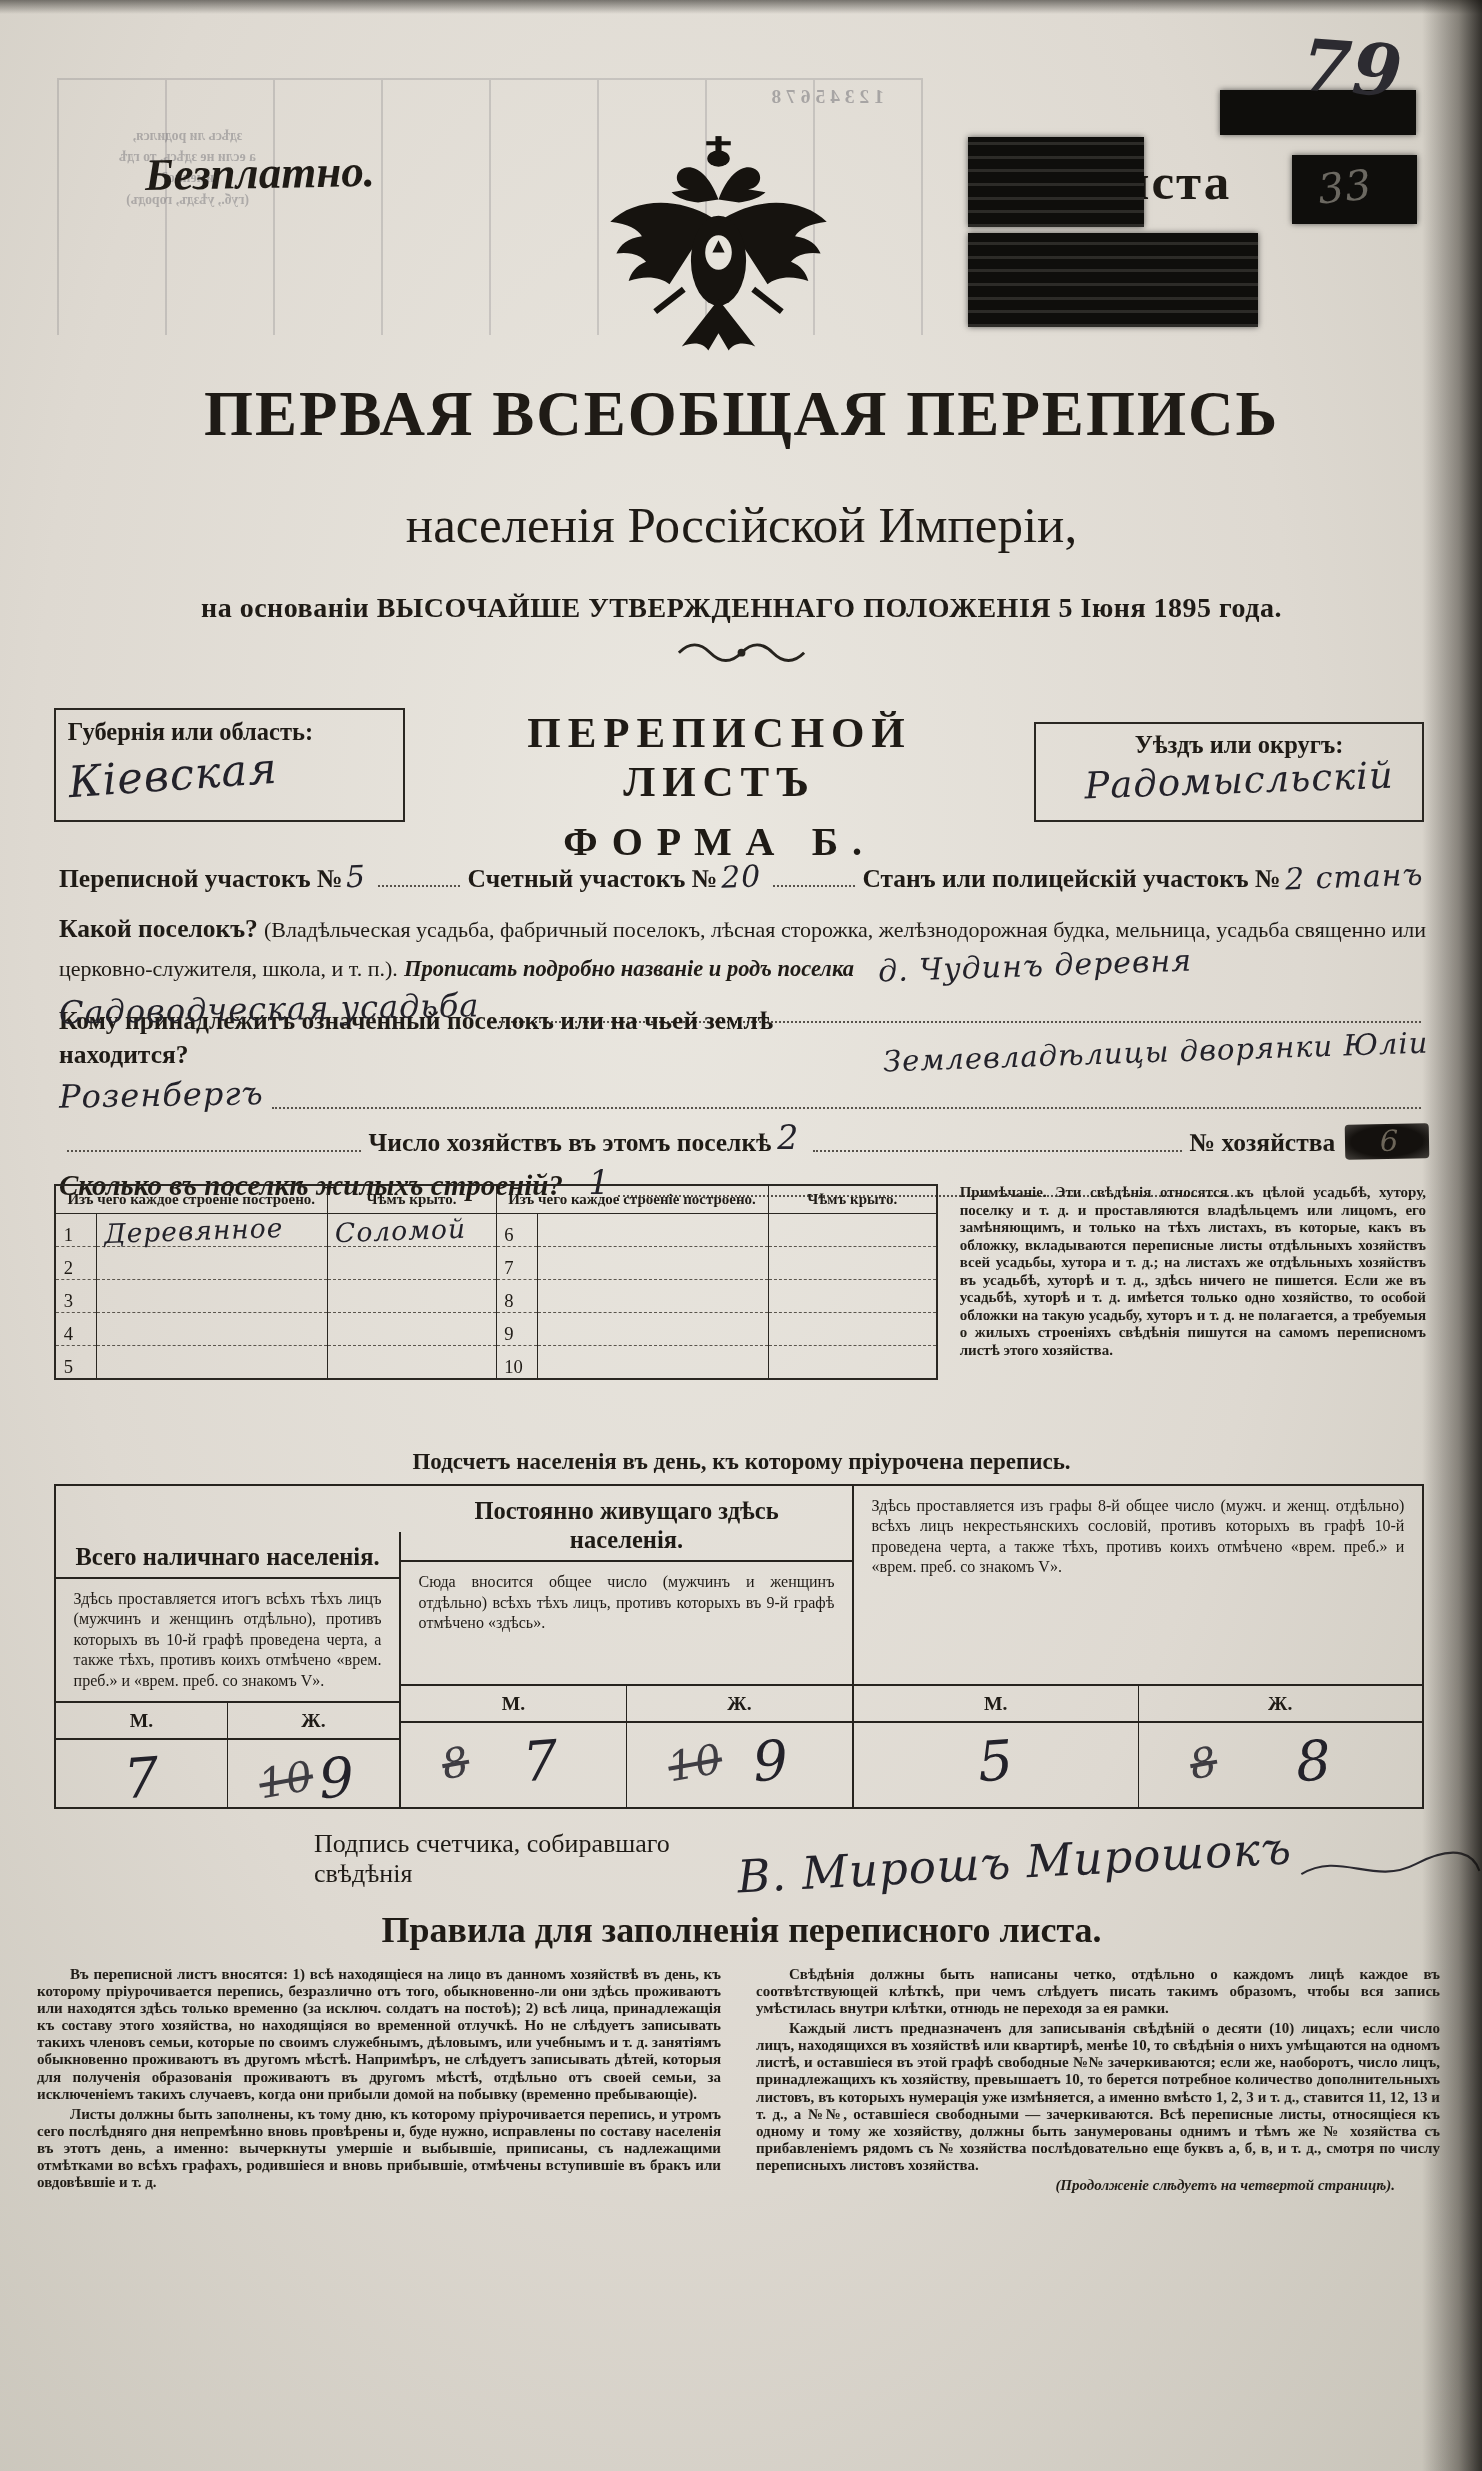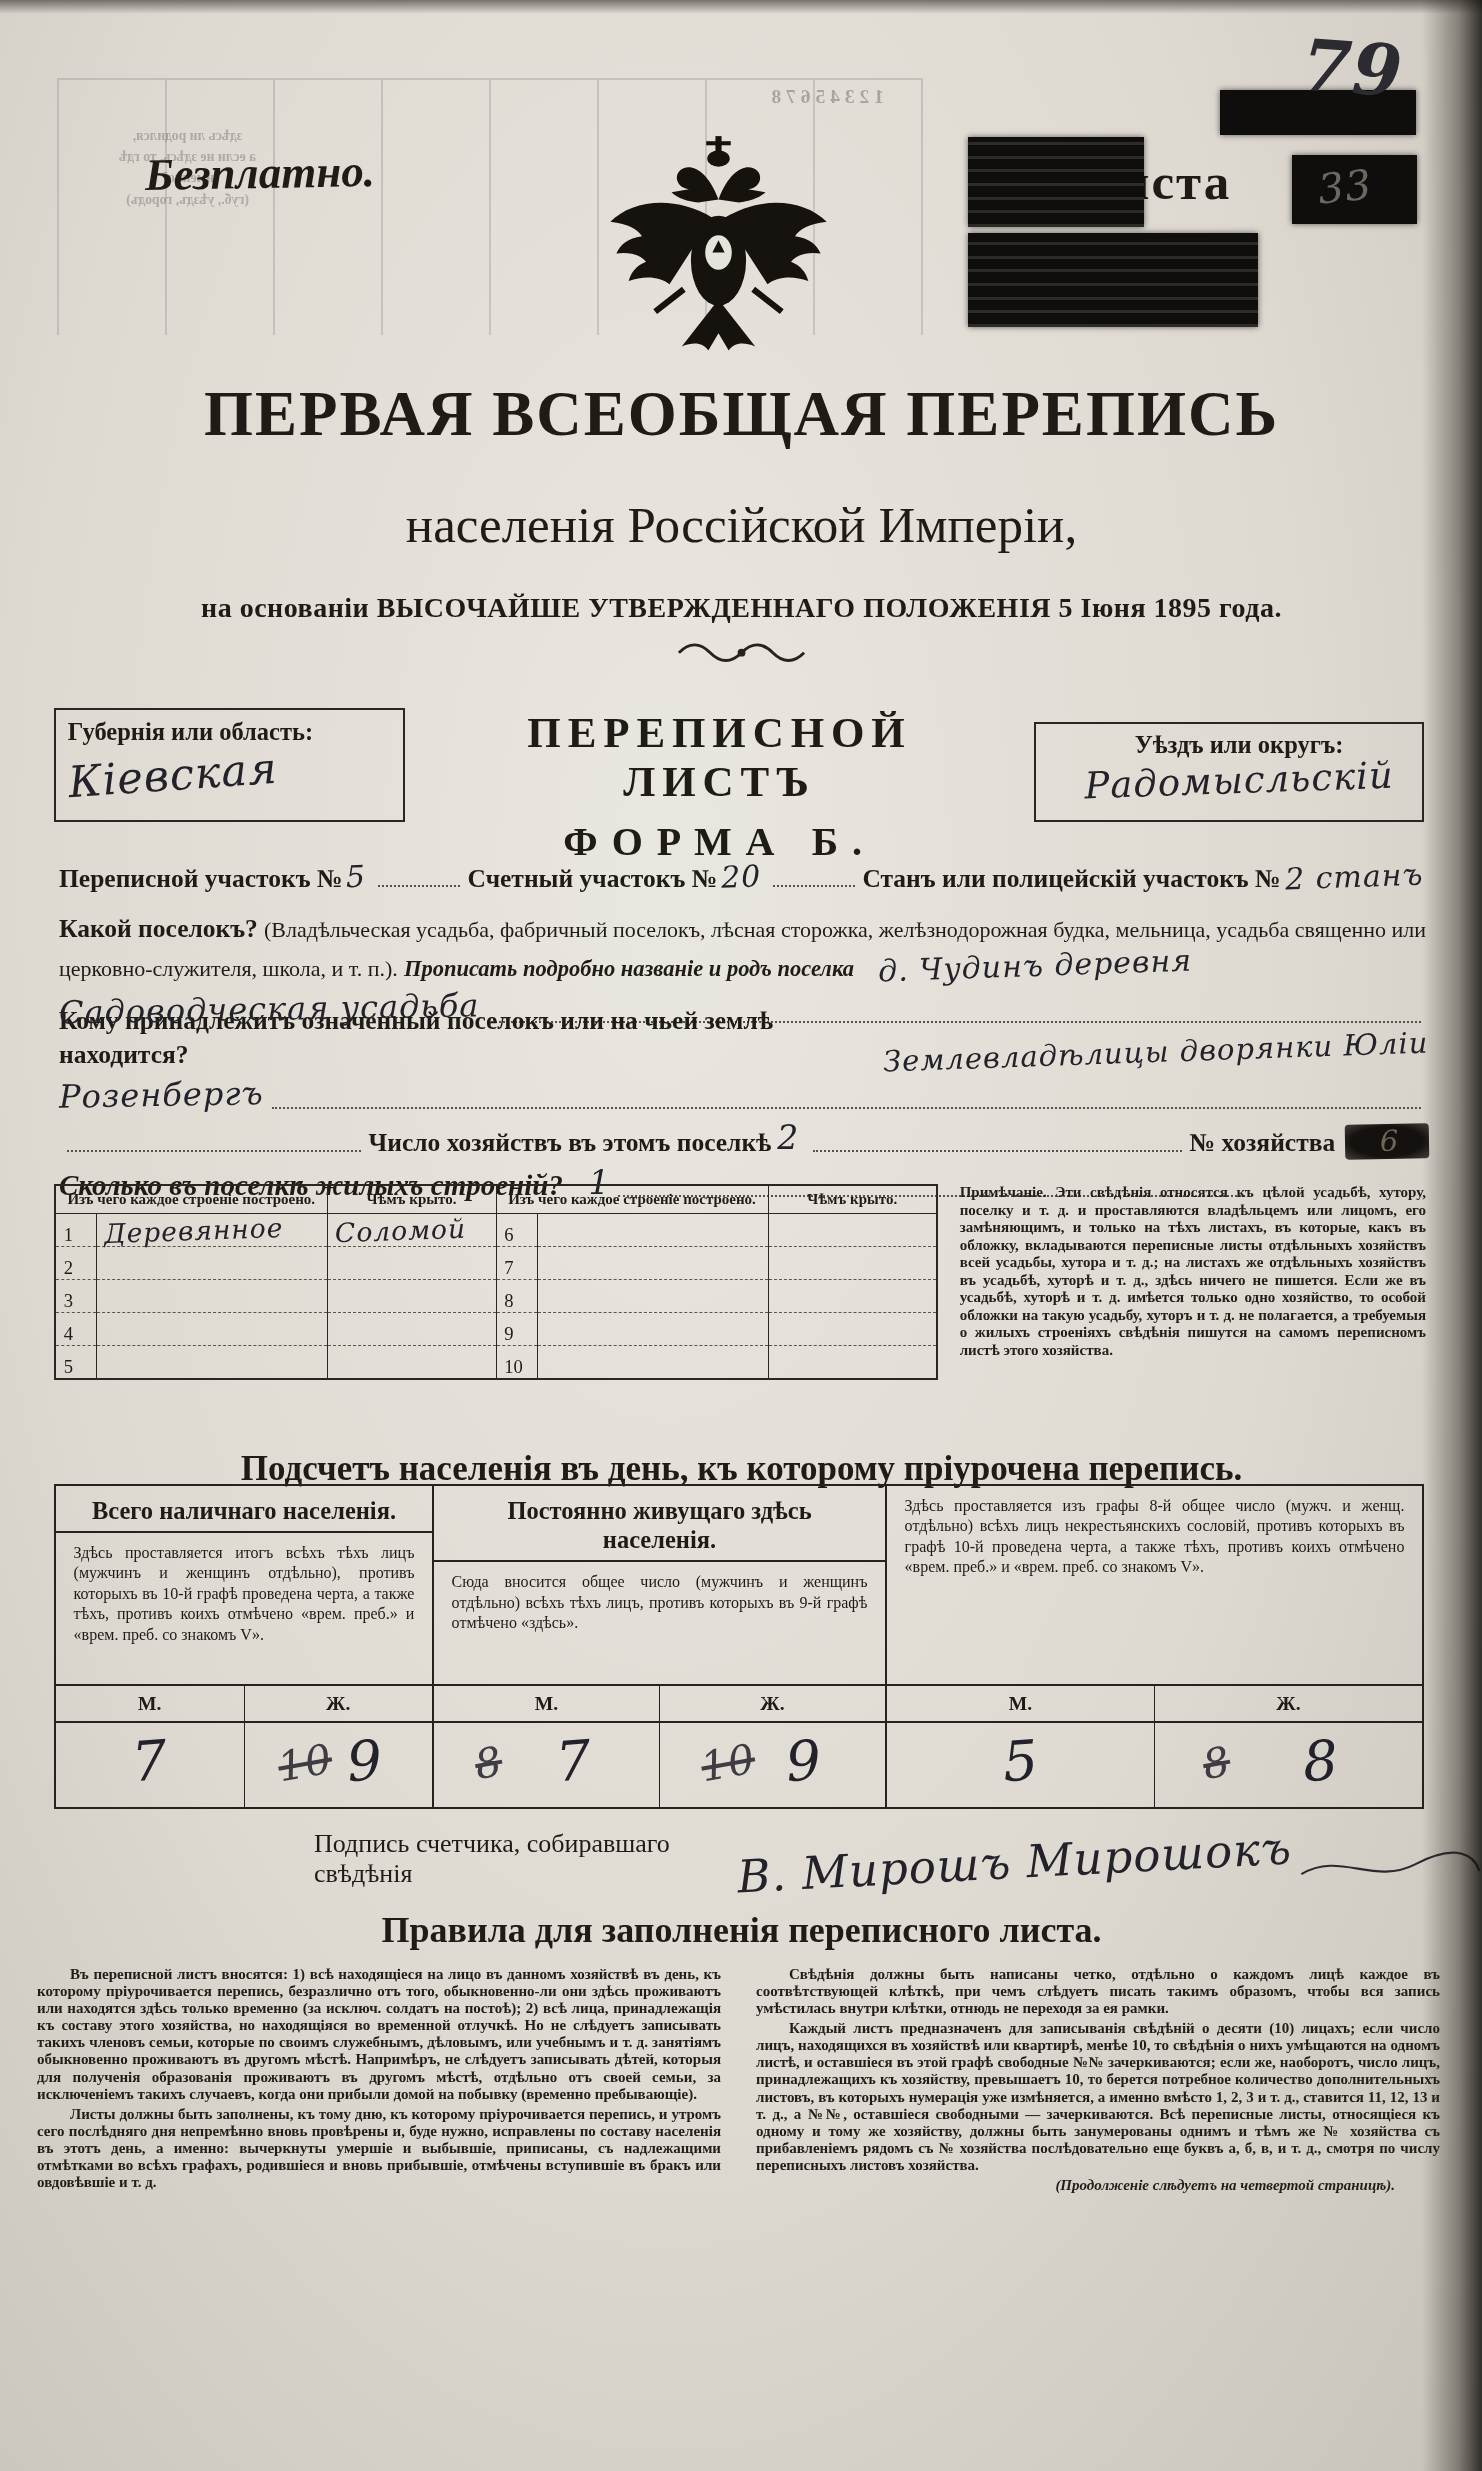--- a/index.html
+++ b/index.html
@@ -103,24 +103,24 @@
   .btable{border-collapse:collapse;border:2.5px solid #2a2722;width:882px;table-layout:fixed;}
   .btable th{border:1.8px solid #2a2722;font-size:15px;font-weight:bold;padding:3.9px 5.9px;line-height:1.25;}
   .btable td{border-left:1.8px solid #2a2722;border-bottom:1.4px dashed #5a554d;font-size:18.6px;height:32px;padding:0 7.8px;vertical-align:bottom;}
   .btable tr:last-child td{border-bottom:none;}
   .btable td.num{font-size:18.6px;}
   .btable .hand{font-size:26.5px;transform:rotate(-2deg);display:inline-block;}
   .note{width:469px;font-size:15px;line-height:1.17;text-align:justify;font-weight:bold;color:#221e18;}
   .note .ntitle{font-weight:bold;}
 
   
-  .count-title{top:1449px;left:0;width:100%;text-align:center;font-size:35px;font-weight:bold;}
+  .count-title{top:1449px;left:0;width:100%;text-align:center;font-size:23px;font-weight:bold;}
   .ctable{top:1484px;left:54px;width:1370px;height:325px;display:flex;border:2.9px solid #26231e;box-sizing:border-box;}
   .ccol{display:flex;flex-direction:column;box-sizing:border-box;}
-  .ccol1{width:378px;border-right:2px solid #26231e;}
+  .ccol1{width:345px;border-right:2px solid #26231e;margin-top:46px;}
   .ccol2{width:453px;border-right:2px solid #26231e;}
   .ccol3{flex:1;}
   .ccol .ch{font-size:24.5px;font-weight:bold;text-align:center;padding:9.8px 17.6px 5.9px;border-bottom:2px solid #26231e;line-height:1.2;}
   .ccol3 .ch{font-size:23px;}
   .ccol .cdesc{flex:1;font-size:16px;line-height:1.28;text-align:justify;padding:9.8px 17.6px;}
   .mzrow{display:flex;height:35px;border-top:2px solid #26231e;border-bottom:2px solid #26231e;font-size:19.6px;font-weight:bold;}
   .mzrow span{width:50%;text-align:center;line-height:35px;}
   .mzrow span:first-child{border-right:1.8px solid #26231e;}
   .valrow{display:flex;height:84px;}
   .valrow .vc{width:50%;position:relative;}

